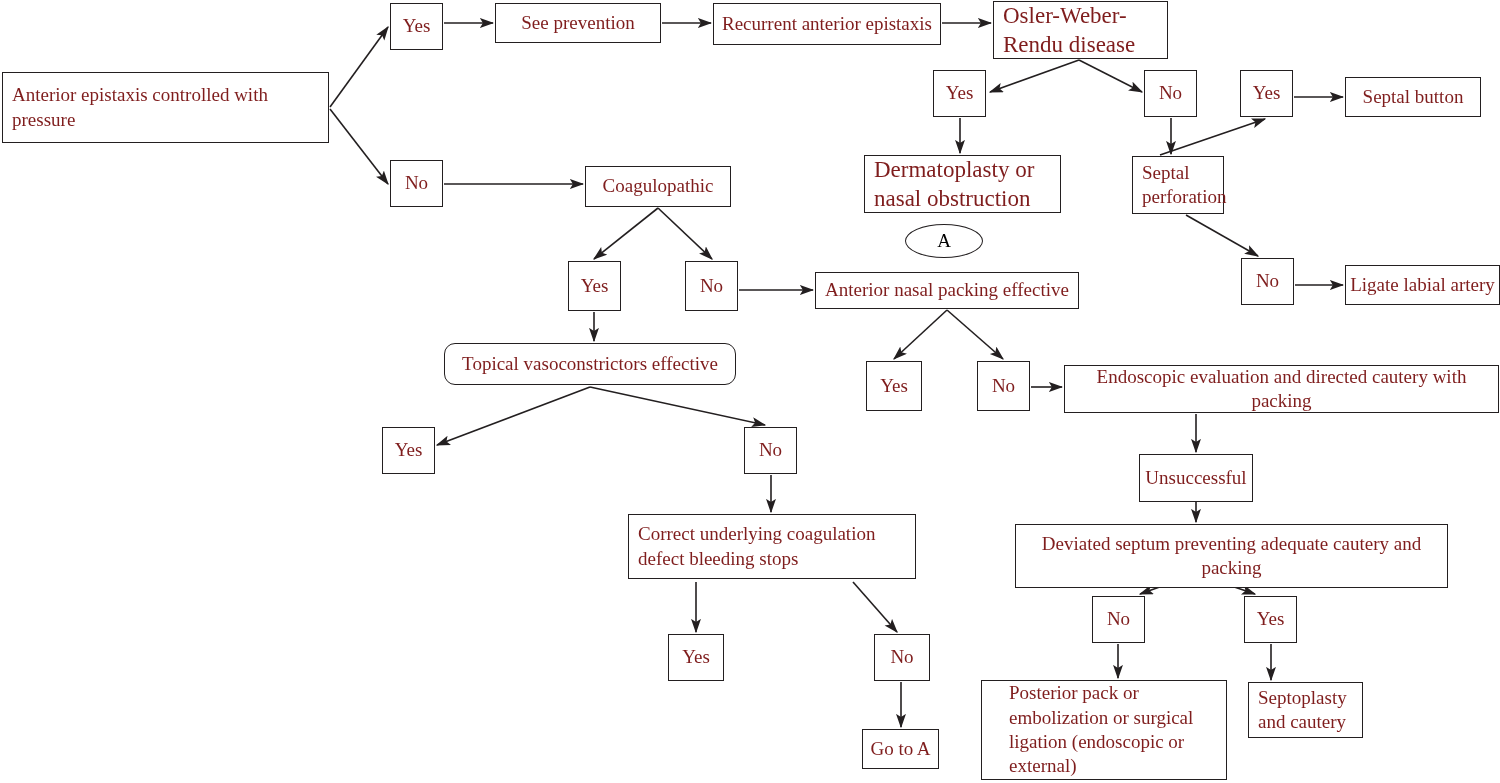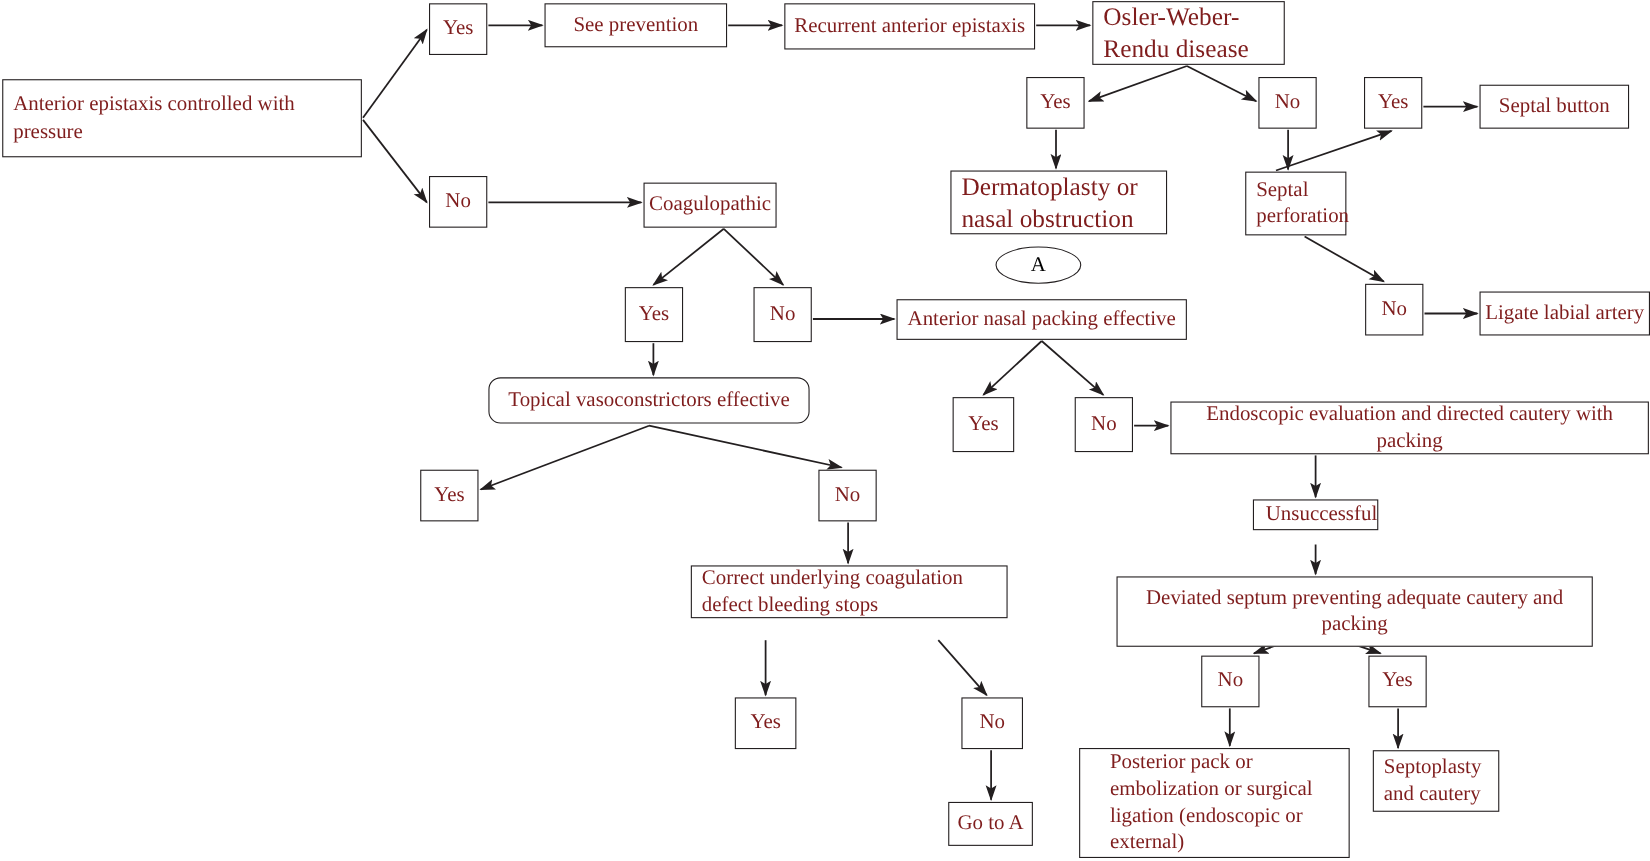--- a/index.html
+++ b/index.html
@@ -122,21 +122,21 @@
       </div>
       <div class="node center" style="left: 1345px; top: 265px; width: 155px; height: 40px; font-size: 19px;">
         <span class="lbl">Ligate labial artery</span>
       </div>
       <div class="ellipse-node" style="left: 905px; top: 224px; width: 78px; height: 34px; font-size: 19px;">
         <span class="lbl">A</span>
       </div>
       <div class="node center" style="left: 390px; top: 160px; width: 53px; height: 47px; font-size: 19px;">
         <span class="lbl">No</span>
       </div>
-      <div class="node center" style="left: 585px; top: 166px; width: 121px; height: 41px; font-size: 19px;">
+      <div class="node center" style="left: 585px; top: 166px; width: 146px; height: 41px; font-size: 19px;">
         <span class="lbl">Coagulopathic</span>
       </div>
       <div class="node center" style="left: 568px; top: 261px; width: 53px; height: 50px; font-size: 19px;">
         <span class="lbl">Yes</span>
       </div>
       <div class="node center" style="left: 685px; top: 261px; width: 53px; height: 50px; font-size: 19px;">
         <span class="lbl">No</span>
       </div>
       <div class="node center" style="left: 815px; top: 272px; width: 264px; height: 37px; font-size: 19px;">
         <span class="lbl">Anterior nasal packing effective</span>
@@ -152,24 +152,24 @@
       </div>
       <div class="node center" style="left: 1064px; top: 365px; width: 435px; height: 48px; font-size: 19px;">
         <span class="lbl">Endoscopic evaluation and directed cautery with packing</span>
       </div>
       <div class="node center" style="left: 382px; top: 427px; width: 53px; height: 47px; font-size: 19px;">
         <span class="lbl">Yes</span>
       </div>
       <div class="node center" style="left: 744px; top: 427px; width: 53px; height: 47px; font-size: 19px;">
         <span class="lbl">No</span>
       </div>
-      <div class="node center" style="left: 1139px; top: 454px; width: 114px; height: 28px; font-size: 19px; text-align: right;">
+      <div class="node center" style="left: 1139px; top: 454px; width: 114px; height: 48px; font-size: 19px;">
         <span class="lbl">Unsuccessful</span>
       </div>
-      <div class="node left" style="left: 628px; top: 514px; width: 288px; height: 48px; font-size: 19px;">
+      <div class="node left" style="left: 628px; top: 514px; width: 288px; height: 65px; font-size: 19px;">
         <span class="lbl">Correct underlying coagulation defect bleeding stops</span>
       </div>
       <div class="node center" style="left: 1015px; top: 524px; width: 433px; height: 64px; font-size: 19px;">
         <span class="lbl">Deviated septum preventing adequate cautery and packing</span>
       </div>
       <div class="node center" style="left: 1092px; top: 596px; width: 53px; height: 47px; font-size: 19px;">
         <span class="lbl">No</span>
       </div>
       <div class="node center" style="left: 1244px; top: 596px; width: 53px; height: 47px; font-size: 19px;">
         <span class="lbl">Yes</span>

